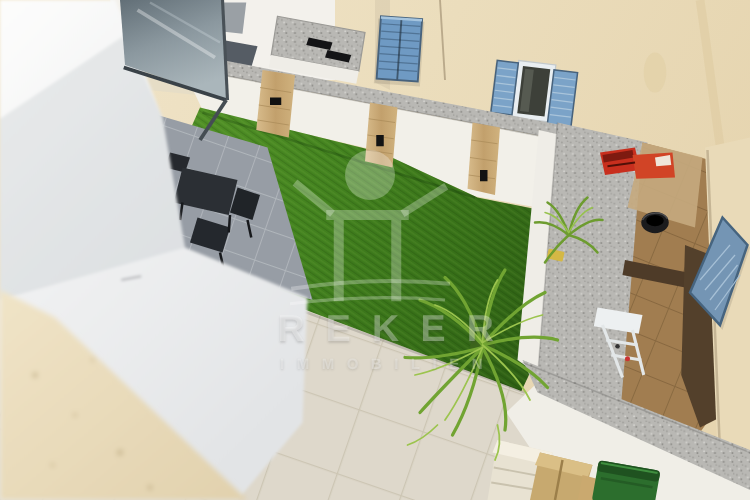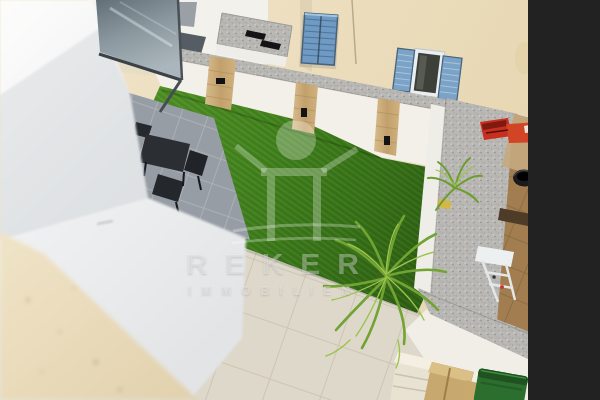--- a/index.html
+++ b/index.html
@@ -1,17 +1,17 @@
 <!DOCTYPE html>
 <html><head>
 <meta charset="utf-8">
 <style>
   html,body{margin:0;padding:0;background:#222;}
   .stage{
-    position:relative;width:528px;height:400px;overflow:hidden;
+    position:relative;width:600px;height:400px;overflow:hidden;
     font-family:"Liberation Sans",sans-serif;background:#e9dcbd;
   }
   .stage svg{position:absolute;left:0;top:0;}
   .wm{position:absolute;left:0;width:100%;text-align:center;pointer-events:none;
       color:rgba(255,255,255,0.33);text-shadow:0 1px 2px rgba(60,60,60,0.18);}
   .wm-brand{top:249px;font-size:30px;font-weight:bold;letter-spacing:17px;padding-left:17px;line-height:30px;}
   .wm-sub{top:284px;font-size:12px;font-weight:bold;letter-spacing:10px;padding-left:10px;line-height:14px;color:rgba(255,255,255,0.30);}
 </style>
 </head>
 <body>

